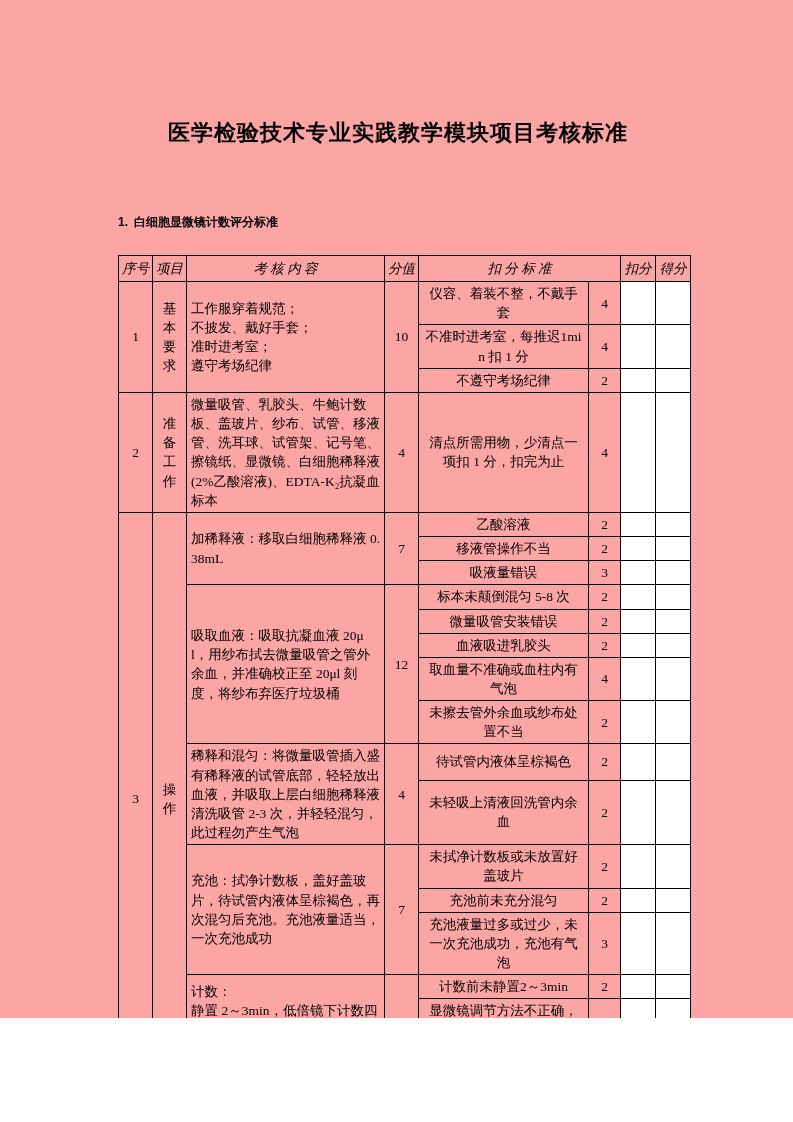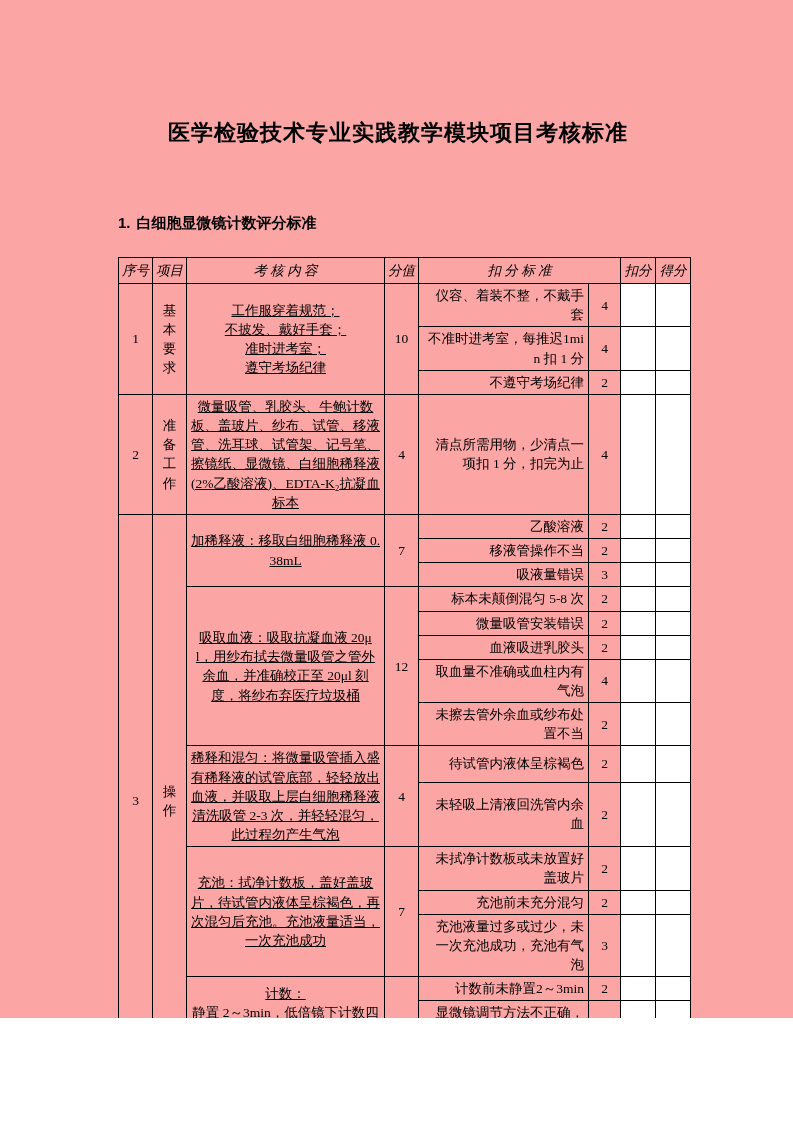--- a/index.html
+++ b/index.html
@@ -20,21 +20,21 @@
     text-align:center;
     font-family:"Liberation Sans","DejaVu Sans",sans-serif;
     font-weight:bold;
     font-size:22px;
     letter-spacing:1px;
   }
   .section-heading{
     margin:66px 0 0 118px;
     font-family:"Liberation Sans","DejaVu Sans",sans-serif;
     font-weight:bold;
-    font-size:15px;
+    font-size:12px;
   }
   .section-heading .sec-no{margin-right:6px;}
   table.score-table{
     margin:24px 0 0 118px;
     width:572px;
     table-layout:fixed;
     border-collapse:collapse;
     font-size:13.5px;
     line-height:1.42;
   }
@@ -52,27 +52,26 @@
     vertical-align:middle;
     padding:3px 1px;
     font-style:italic;
   }
   .cell-no,.cell-item,.cell-score,.cell-deduction-value{
     text-align:center;
     vertical-align:middle;
     padding:2px 2px;
   }
   .cell-content{
-    text-align:center;
+    text-align:left;
     vertical-align:middle;
     white-space:pre-line;
-    text-decoration:underline;
   }
   .cell-deduction-text{
-    text-align:right;
+    text-align:center;
     vertical-align:middle;
     white-space:pre-line;
   }
   .cell-deduction-input,.cell-earned-input{background:#ffffff;}
 </style>
 </head>
 <body>
 
 <div class="page">
 

